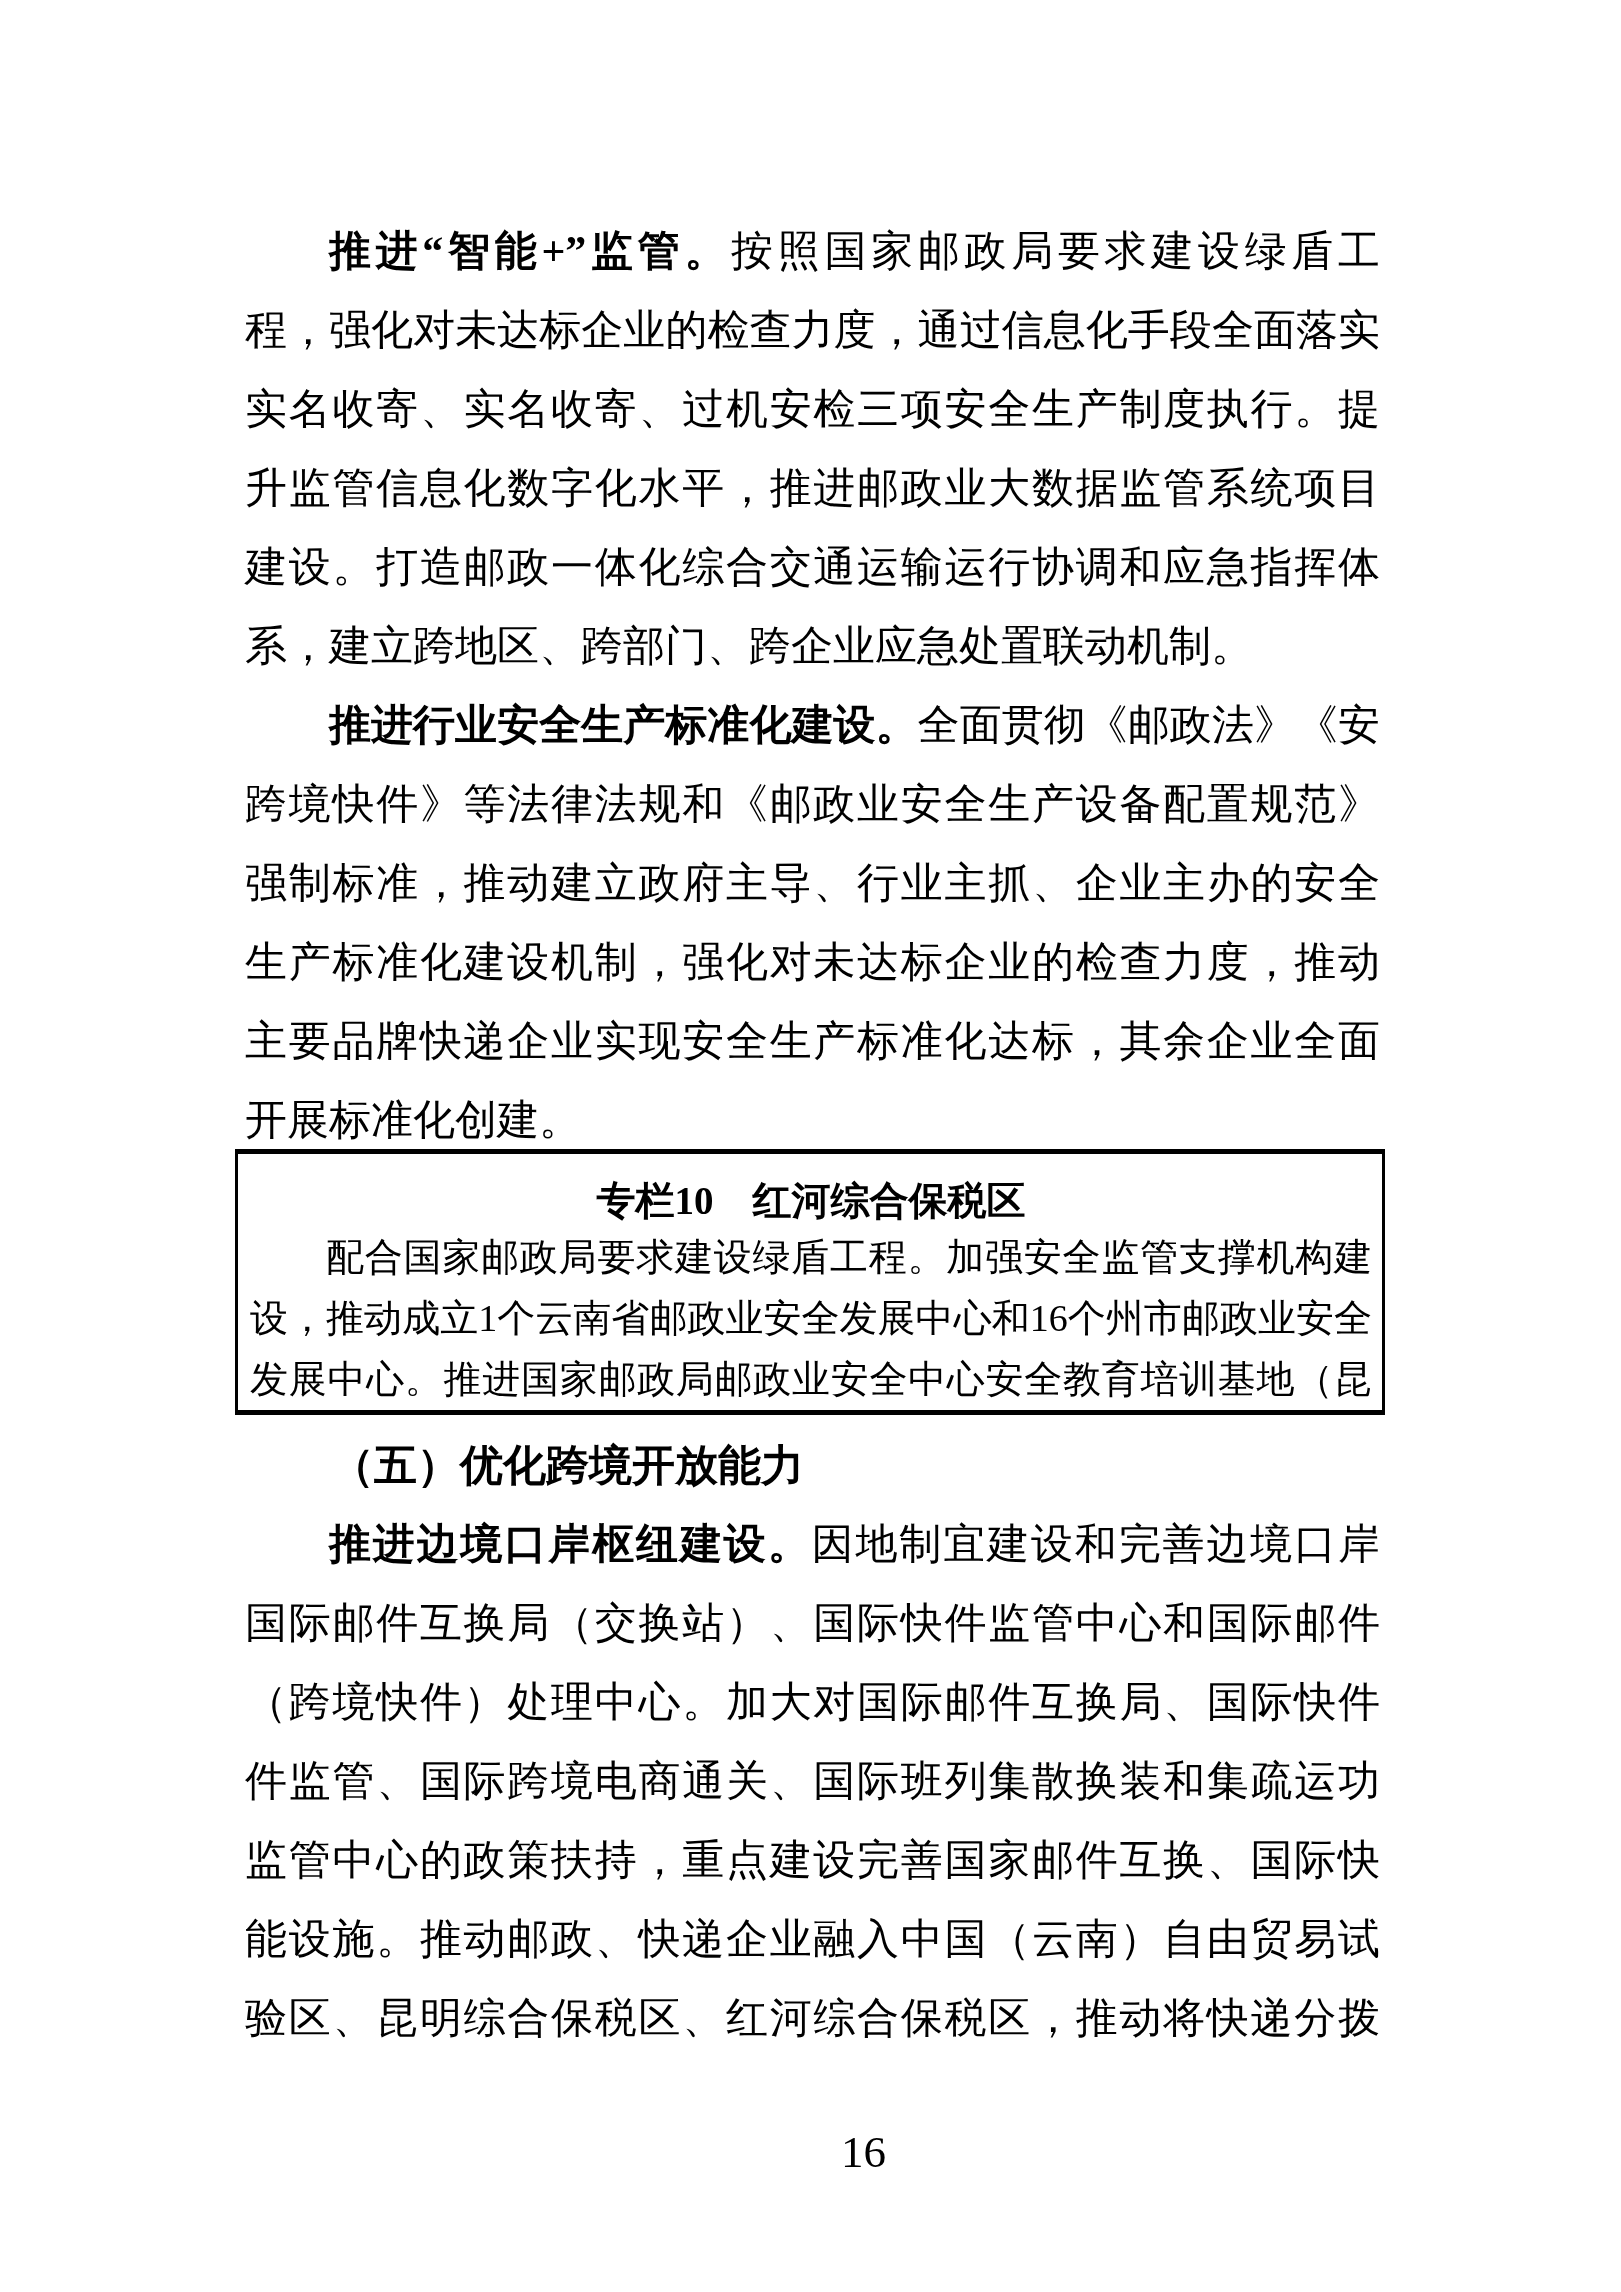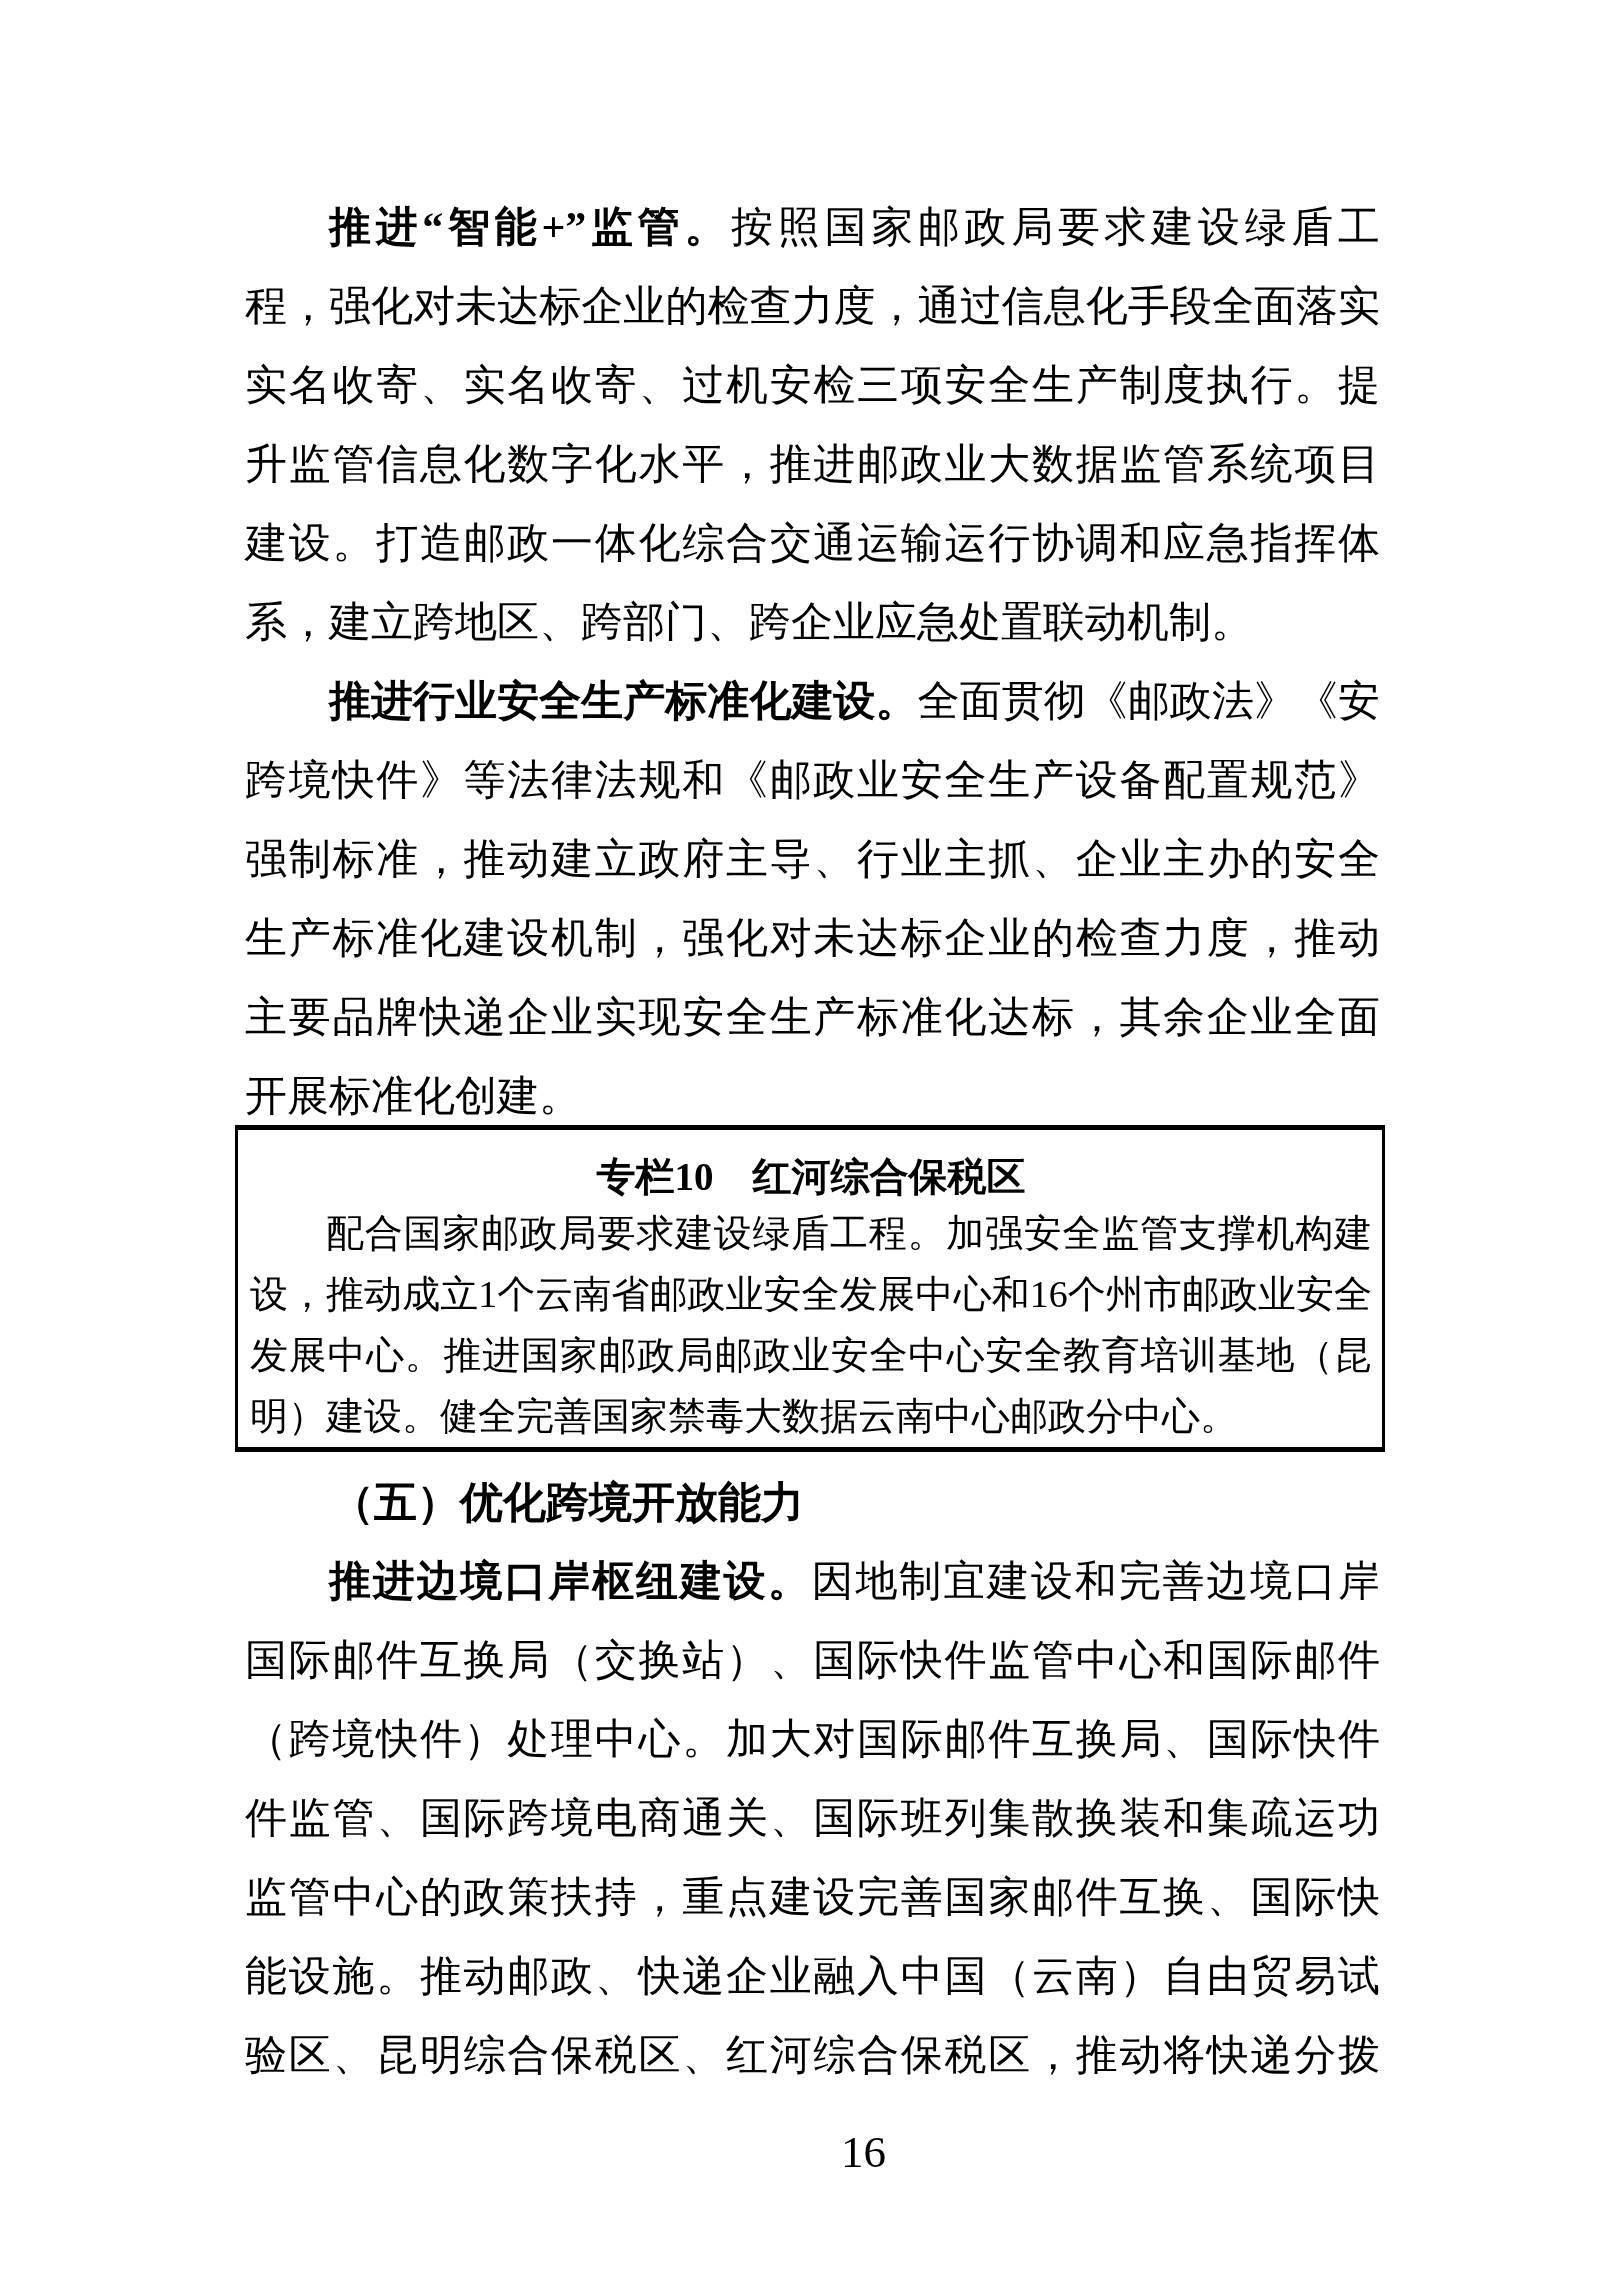--- a/index.html
+++ b/index.html
@@ -3,21 +3,21 @@
 <meta charset="utf-8">
 <style>
   html,body{margin:0;padding:0;}
   body{
     width:1621px;height:2293px;
     background:#ffffff;color:#000000;
     font-family:"Liberation Serif","DejaVu Serif",serif;
     position:relative;overflow:hidden;
   }
   .doc-body{
-    position:absolute;left:245px;top:188px;width:1135px;
+    position:absolute;left:245px;top:212px;width:1135px;
   }
   .para{margin:0;}
   .line{
     font-size:42px;line-height:79px;height:79px;
     text-align:justify;text-align-last:justify;
     letter-spacing:0;
   }
   .line.last{text-align-last:left;}
   .line.indent{text-indent:84px;}
   .bold-lead{font-weight:bold;}
@@ -70,21 +70,20 @@
       <div class="line">强制标准，推动建立政府主导、行业主抓、企业主办的安全</div>
       <div class="line">生产标准化建设机制，强化对未达标企业的检查力度，推动</div>
       <div class="line">主要品牌快递企业实现安全生产标准化达标，其余企业全面</div>
       <div class="line last">开展标准化创建。</div>
     </div>
     <div class="column-box">
       <div class="box-title">专栏10　红河综合保税区</div>
       <div class="box-line indent">配合国家邮政局要求建设绿盾工程。加强安全监管支撑机构建</div>
       <div class="box-line">设，推动成立1个云南省邮政业安全发展中心和16个州市邮政业安全</div>
       <div class="box-line">发展中心。推进国家邮政局邮政业安全中心安全教育培训基地（昆</div>
-      <div class="box-line last">明）建设。健全完善国家禁毒大数据云南中心邮政分中心。</div>
     </div>
     <div class="section-heading">（五）优化跨境开放能力</div>
     <div class="para">
       <div class="line indent"><b class="bold-lead">推进边境口岸枢纽建设。</b>因地制宜建设和完善边境口岸</div>
       <div class="line">国际邮件互换局（交换站）、国际快件监管中心和国际邮件</div>
       <div class="line">（跨境快件）处理中心。加大对国际邮件互换局、国际快件</div>
       <div class="line">件监管、国际跨境电商通关、国际班列集散换装和集疏运功</div>
       <div class="line">监管中心的政策扶持，重点建设完善国家邮件互换、国际快</div>
       <div class="line">能设施。推动邮政、快递企业融入中国（云南）自由贸易试</div>
       <div class="line">验区、昆明综合保税区、红河综合保税区，推动将快递分拨</div>

